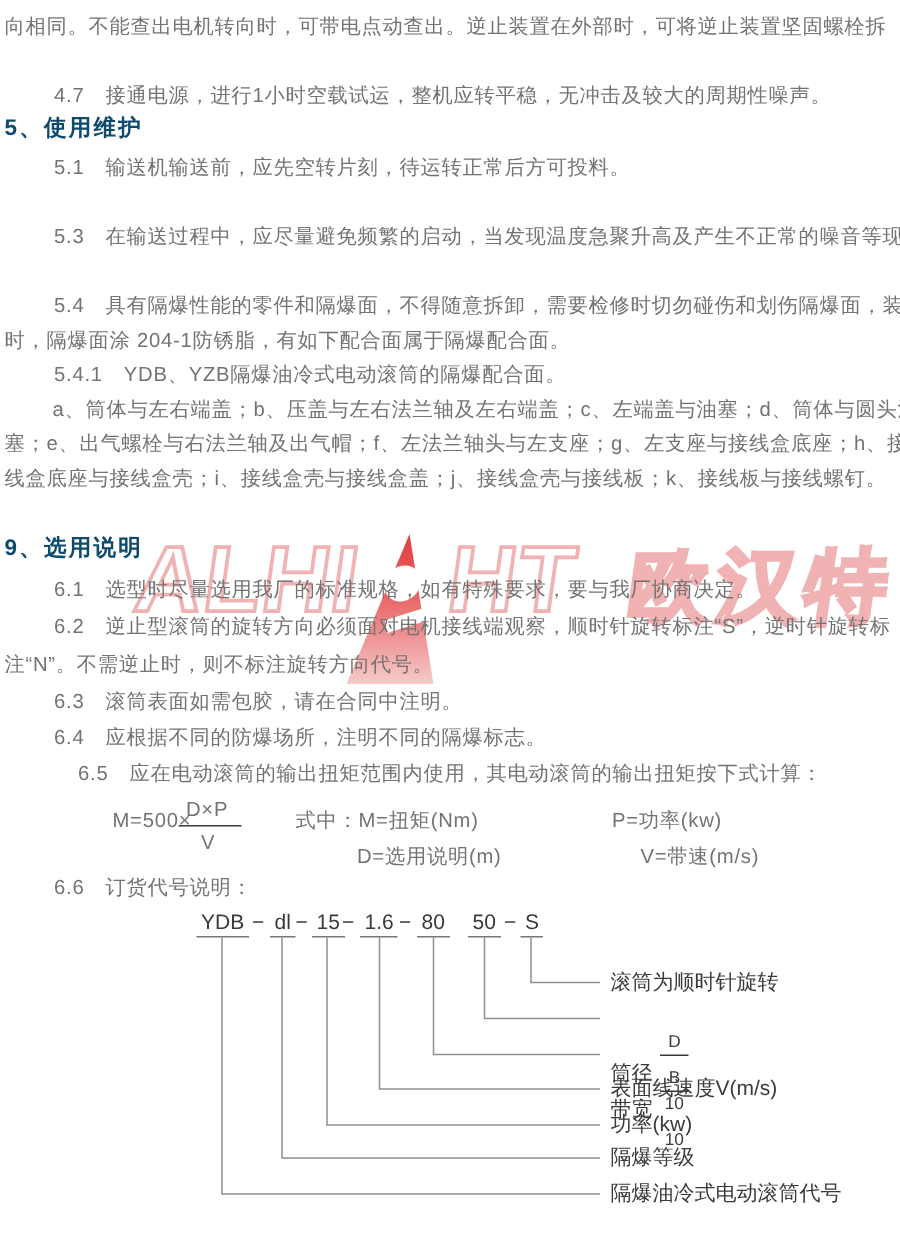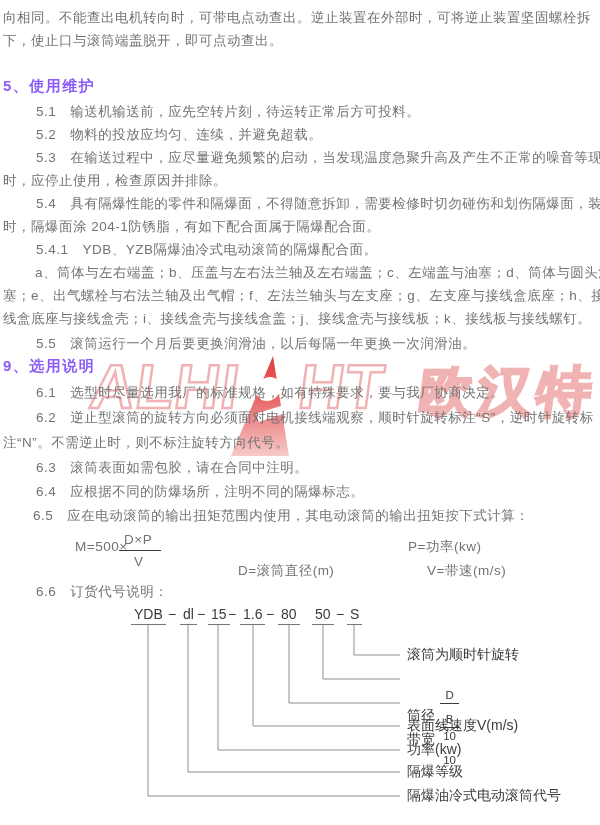--- a/index.html
+++ b/index.html
@@ -1,20 +1,20 @@
 <!DOCTYPE html>
 <html><head>
 <meta charset="utf-8">
 <style>
   html,body{margin:0;padding:0;background:#ffffff;}
   .page{position:relative;width:600px;height:825px;background:#ffffff;overflow:hidden;
         font-family:"Liberation Sans",sans-serif;}
   .ln{position:absolute;font-size:13.5px;line-height:18px;color:#737373;
       white-space:pre;letter-spacing:0.5px;z-index:2;}
-  .hd{font-size:15px;font-weight:bold;color:#8b5cf6;letter-spacing:1.5px;}
+  .hd{font-size:15px;font-weight:bold;color:#0c4a6e;letter-spacing:1.5px;}
   
   .watermark{position:absolute;left:88px;top:356px;display:flex;align-items:flex-start;
              z-index:1;transform:skewX(-8deg);pointer-events:none;}
   .wm-latin,.wm-cjk{color:#f2bcbc;-webkit-text-fill-color:#ffffff;
              -webkit-text-stroke:2.5px #f0b2b2;font-weight:bold;line-height:1;}
   .wm-latin{font-size:62px;letter-spacing:1px;}
   .wm-logo{width:58px;height:100px;margin:0 1px;flex:none;}
   .wm-cjk{font-size:54px;margin-left:36px;margin-top:8px;letter-spacing:5px;}
   
   .frbar{position:absolute;left:119px;top:550px;width:42px;height:1px;background:#3a3a3a;z-index:2;}
@@ -47,47 +47,45 @@
       </defs>
       <polygon points="28,0 58,100 0,100" fill="url(#lg)"></polygon>
       <circle cx="28" cy="33" r="12" fill="#ffffff"></circle>
       <rect x="20" y="52" width="34" height="9" fill="#ffffff" transform="rotate(-18 37 56)"></rect>
     </svg>
     <span class="wm-latin">HT</span>
     <span class="wm-cjk">欧汉特</span>
   </div>
 
   <div class="ln" style="left:3px;top:9px">向相同。不能查出电机转向时，可带电点动查出。逆止装置在外部时，可将逆止装置坚固螺栓拆</div>
-  <div class="ln" style="left:3px;top:32px">下，使止口与滚筒端盖脱开，即可点动查出。</div>
+  <div class="ln" style="left:36px;top:55px">4.7　接通电源，进行1小时空载试运，整机应转平稳，无冲击及较大的周期性噪声。</div>
   <div class="ln hd" style="left:3px;top:77px">5、使用维护</div>
   <div class="ln" style="left:36px;top:103px">5.1　输送机输送前，应先空转片刻，待运转正常后方可投料。</div>
-  <div class="ln" style="left:36px;top:126px">5.2　物料的投放应均匀、连续，并避免超载。</div>
   <div class="ln" style="left:36px;top:149px">5.3　在输送过程中，应尽量避免频繁的启动，当发现温度急聚升高及产生不正常的噪音等现象</div>
-  <div class="ln" style="left:3px;top:172px">时，应停止使用，检查原因并排除。</div>
   <div class="ln" style="left:36px;top:195px">5.4　具有隔爆性能的零件和隔爆面，不得随意拆卸，需要检修时切勿碰伤和划伤隔爆面，装配</div>
   <div class="ln" style="left:3px;top:218px">时，隔爆面涂 204-1防锈脂，有如下配合面属于隔爆配合面。</div>
   <div class="ln" style="left:36px;top:241px">5.4.1　YDB、YZB隔爆油冷式电动滚筒的隔爆配合面。</div>
   <div class="ln" style="left:35px;top:264px">a、筒体与左右端盖；b、压盖与左右法兰轴及左右端盖；c、左端盖与油塞；d、筒体与圆头油</div>
   <div class="ln" style="left:3px;top:287px">塞；e、出气螺栓与右法兰轴及出气帽；f、左法兰轴头与左支座；g、左支座与接线盒底座；h、接</div>
   <div class="ln" style="left:3px;top:310px">线盒底座与接线盒壳；i、接线盒壳与接线盒盖；j、接线盒壳与接线板；k、接线板与接线螺钉。</div>
-  <div class="ln" style="left:36px;top:335px">5.5　滚筒运行一个月后要更换润滑油，以后每隔一年更换一次润滑油。</div>
   <div class="ln hd" style="left:3px;top:357px">9、选用说明</div>
   <div class="ln" style="left:36px;top:384px">6.1　选型时尽量选用我厂的标准规格，如有特殊要求，要与我厂协商决定。</div>
   <div class="ln" style="left:36px;top:409px">6.2　逆止型滚筒的旋转方向必须面对电机接线端观察，顺时针旋转标注“S”，逆时针旋转标</div>
   <div class="ln" style="left:3px;top:434px">注“N”。不需逆止时，则不标注旋转方向代号。</div>
   <div class="ln" style="left:36px;top:459px">6.3　滚筒表面如需包胶，请在合同中注明。</div>
   <div class="ln" style="left:36px;top:483px">6.4　应根据不同的防爆场所，注明不同的隔爆标志。</div>
-  <div class="ln" style="left:33px;top:507px">6.5　应在电动滚筒的输出扭矩范围内使用，其电动滚筒的输出扭矩按下式计算：</div>
+  <div class="ln" style="left:52px;top:507px">6.5　应在电动滚筒的输出扭矩范围内使用，其电动滚筒的输出扭矩按下式计算：</div>
 
   <div class="ln" style="left:75px;top:538px">M=500×</div>
   <div class="ln" style="left:124px;top:531px">D×P</div>
   <div class="frbar"></div>
   <div class="ln" style="left:134px;top:553px">V</div>
+  <div class="ln" style="left:197px;top:538px">式中：M=扭矩(Nm)</div>
   <div class="ln" style="left:408px;top:538px">P=功率(kw)</div>
-  <div class="ln" style="left:238px;top:562px">D=滚筒直径(m)</div>
+  <div class="ln" style="left:238px;top:562px">D=选用说明(m)</div>
   <div class="ln" style="left:427px;top:562px">V=带速(m/s)</div>
 
   <div class="ln" style="left:36px;top:583px">6.6　订货代号说明：</div>
 
   <span class="tok" style="left:131px">YDB</span>
   <span class="dsh" style="left:168px">−</span>
   <span class="tok" style="left:180px">dl</span>
   <span class="dsh" style="left:197px">−</span>
   <span class="tok" style="left:208px">15</span>
   <span class="dsh" style="left:228px">−</span>

